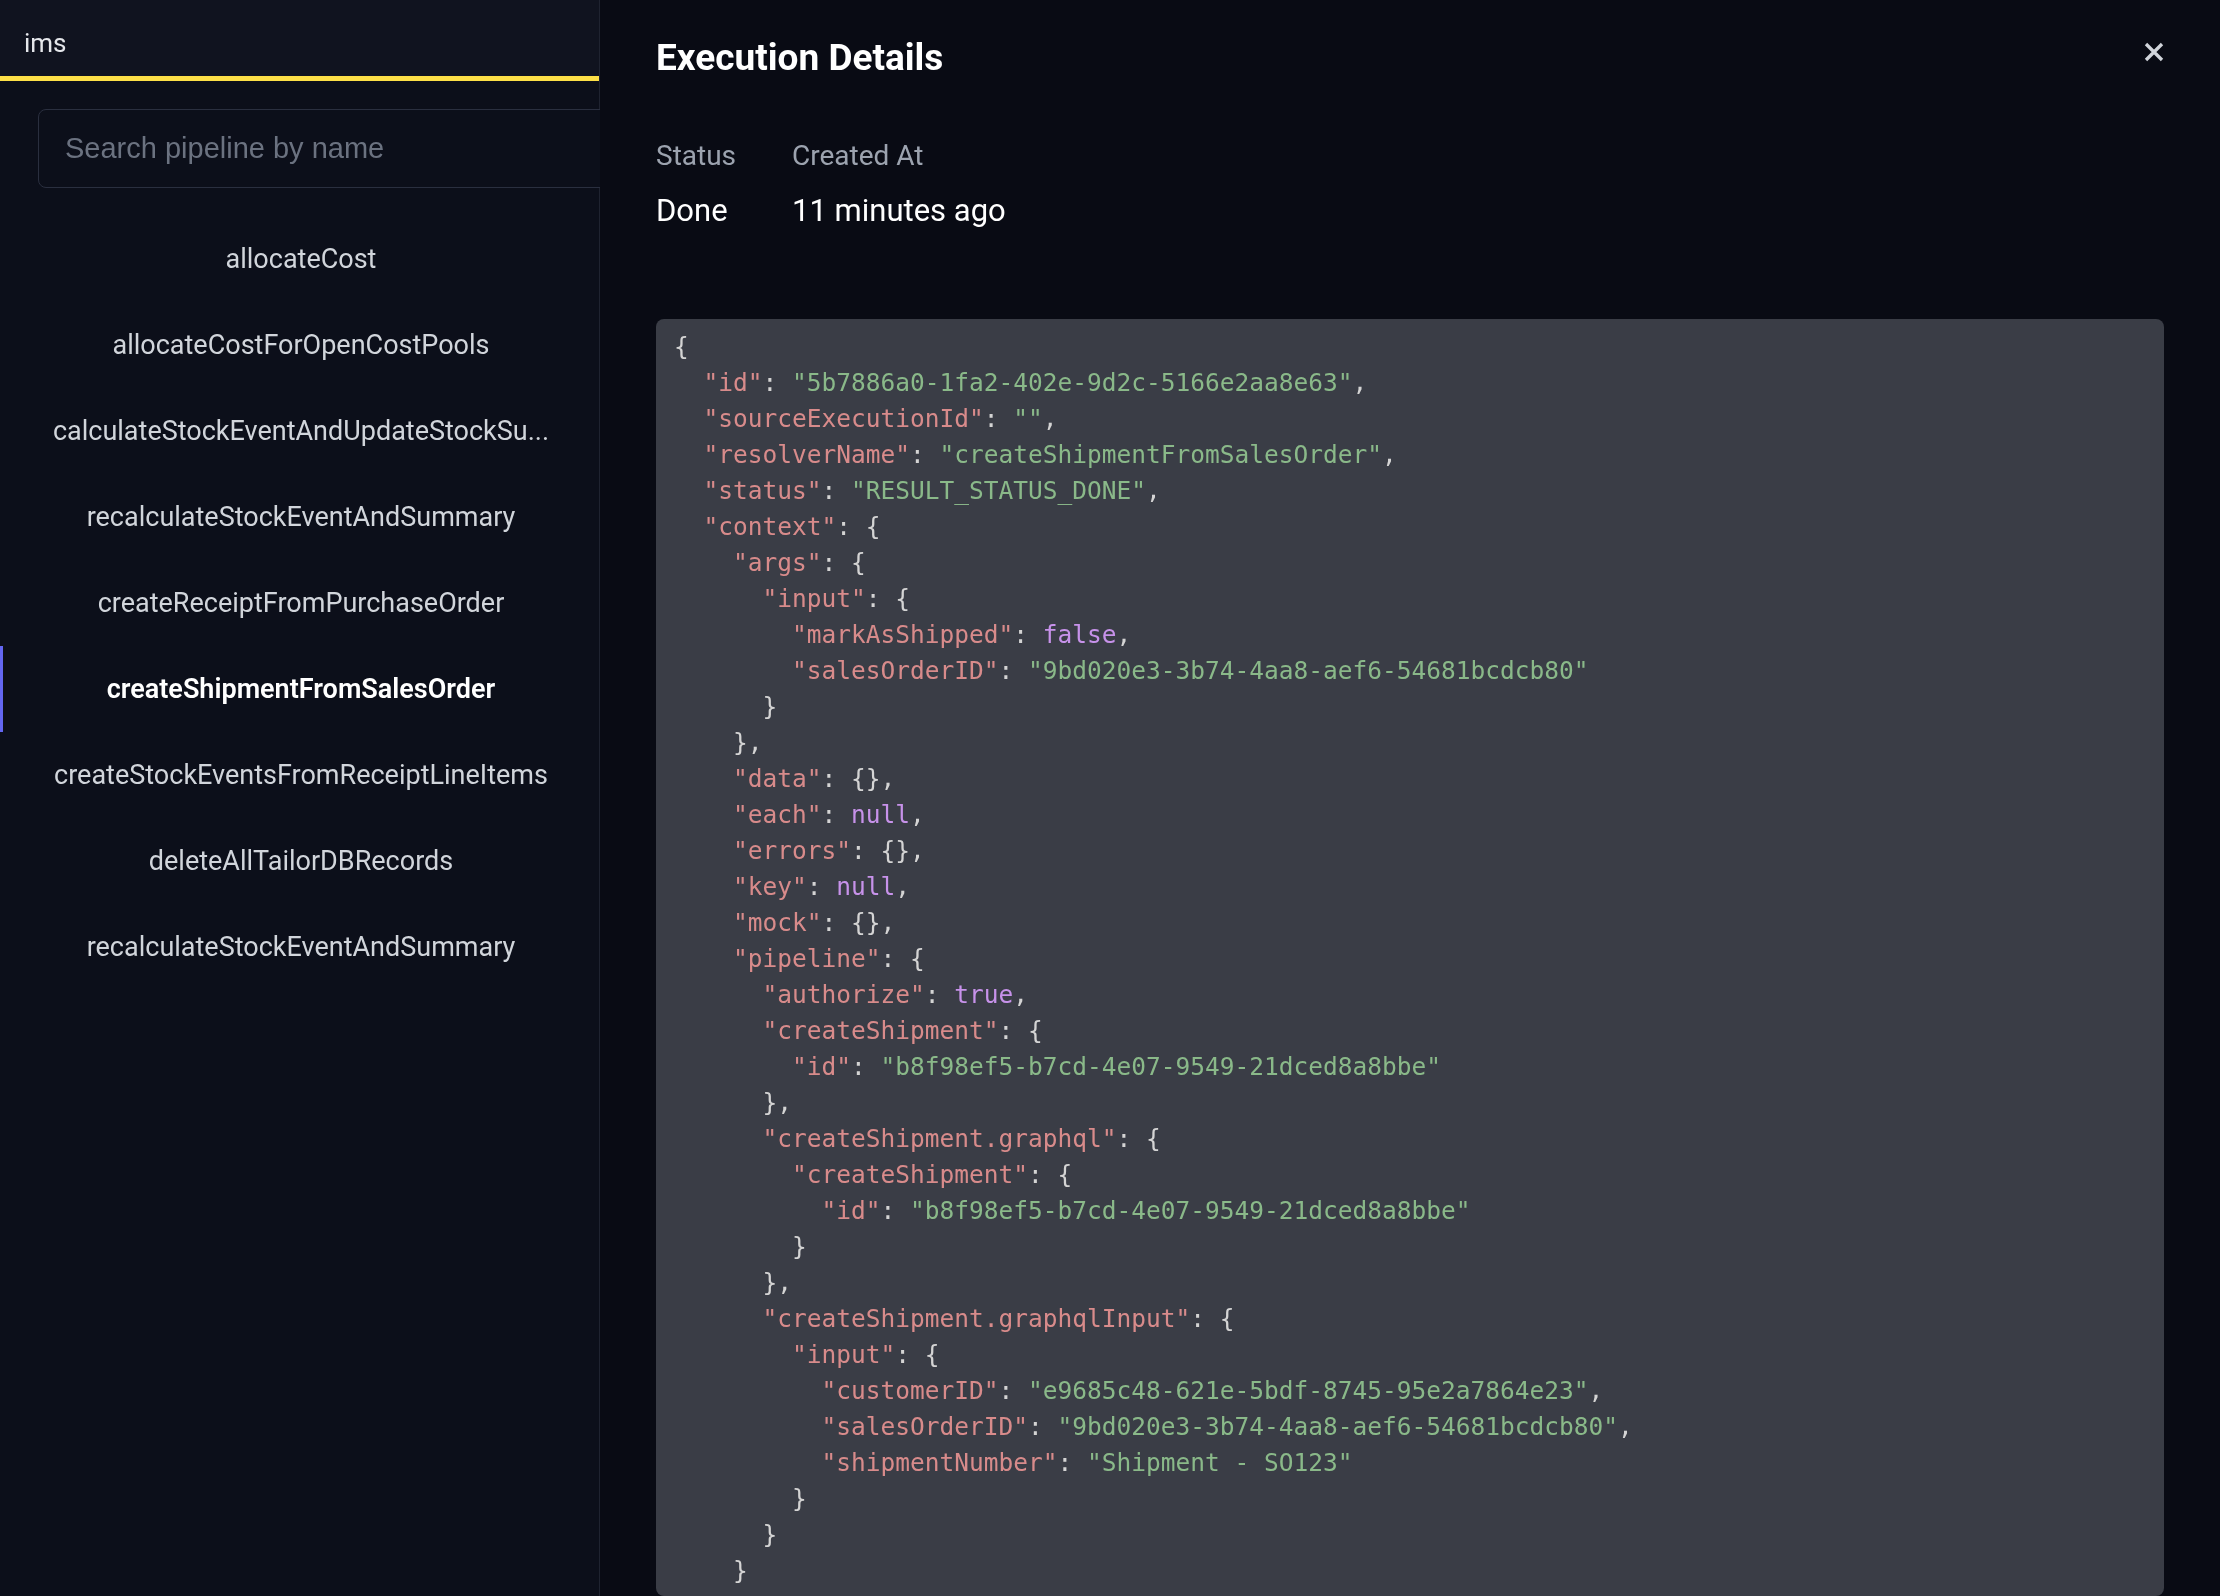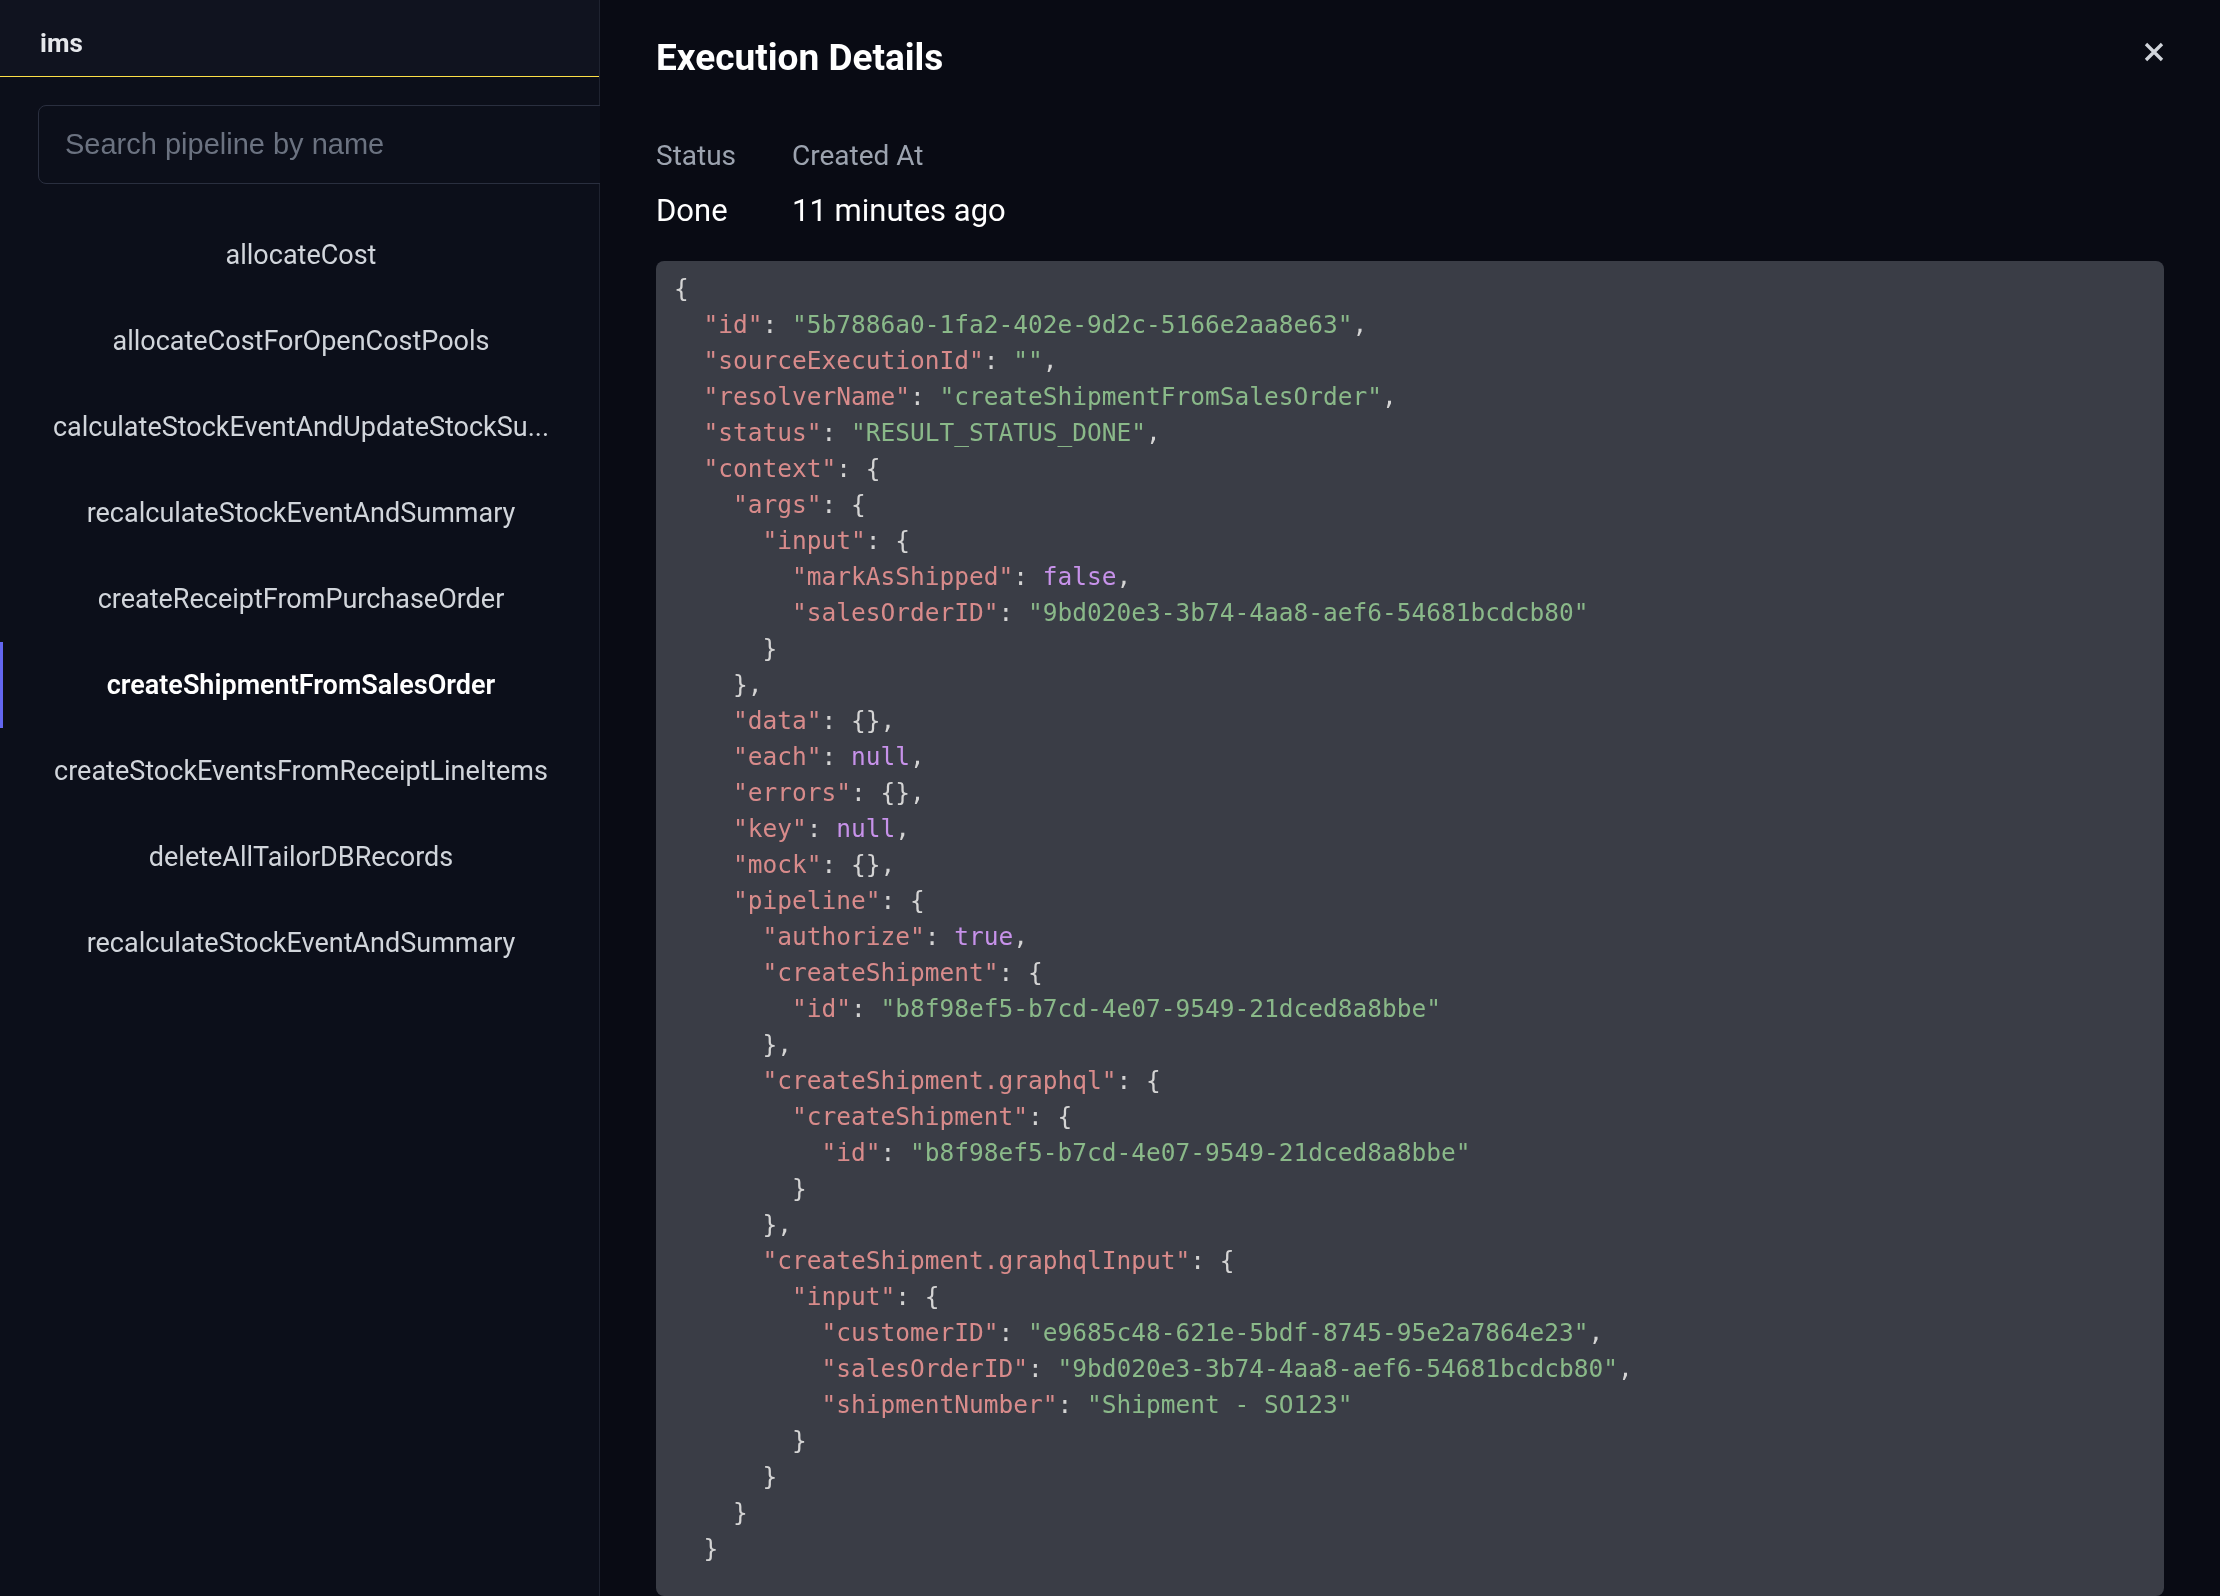--- a/index.html
+++ b/index.html
@@ -18,25 +18,25 @@
     }
     .sidebar {
       width: 600px;
       background: #0c0f1a;
       border-right: 1px solid #1f2330;
       display: flex;
       flex-direction: column;
       padding-top: 0;
     }
     .sidebar-header {
-      padding: 28px 24px 18px 40px;
+      padding: 28px 24px 18px 24px;
       background: #10131f;
-      border-bottom: 1px solid #fde047;
+      border-bottom: 5px solid #fde047;
       font-size: 26px;
-      font-weight: 700;
+      font-weight: 400;
       color: #e5e7eb;
     }
     .search-container {
       padding: 28px 6px 20px 6px;
     }
     .search-input {
       width: 100%;
       background: #0c0f1a;
       border: 1px solid #2a2f3f;
       border-radius: 8px;
@@ -98,21 +98,21 @@
     }
     .page-title {
       font-size: 37px;
       font-weight: 700;
       color: #ffffff;
       margin-bottom: 60px;
     }
     .meta-row {
       display: flex;
       gap: 56px;
-      margin-bottom: 32px;
+      margin-bottom: 90px;
     }
     .meta-block {
       display: flex;
       flex-direction: column;
       gap: 20px;
     }
     .meta-label {
       font-size: 28px;
       color: #9ca3af;
     }

